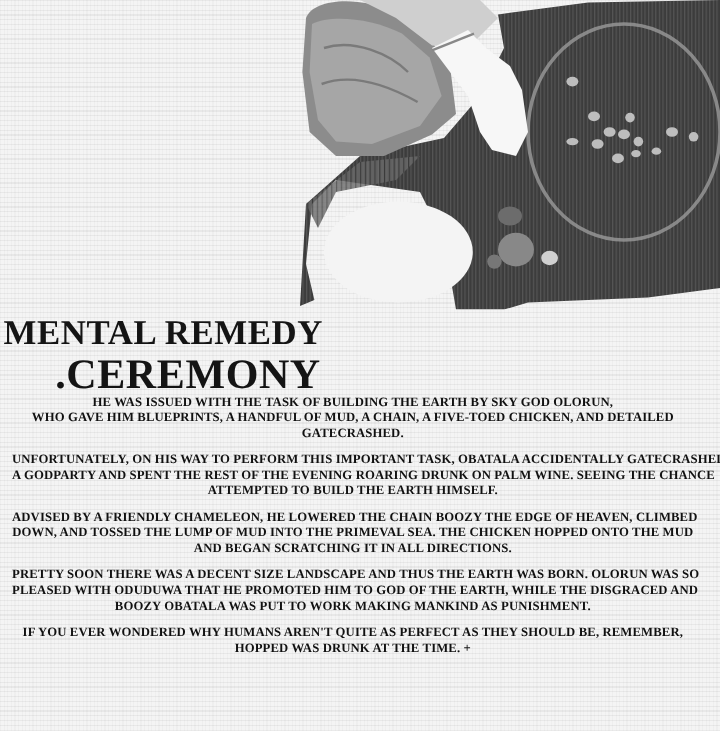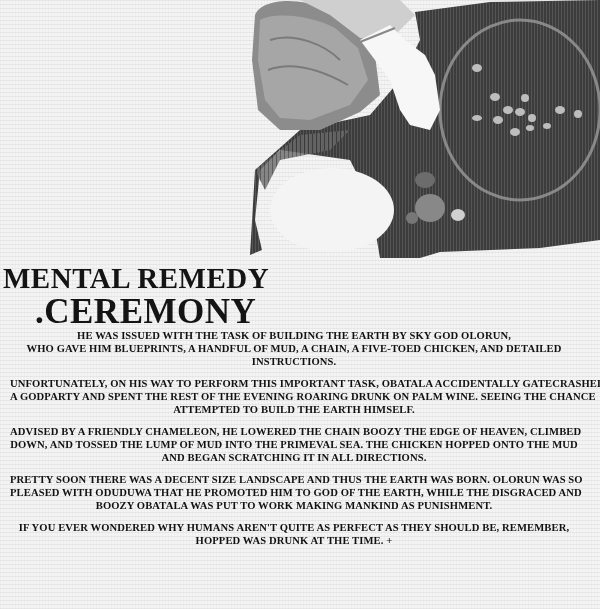--- a/index.html
+++ b/index.html
@@ -14,21 +14,21 @@
     }
     .photo {
       position: absolute; left: 240px; top: 0; width: 360px; height: 258px;
     }
     .title {
       position: absolute; left: 0; top: 262px; width: 300px;
       font-family: "Liberation Serif", "DejaVu Serif", serif;
       font-weight: bold; color: #141414; letter-spacing: 0.5px;
     }
     .title .l1 { position: absolute; left: 3px; top: 0; font-size: 29px; white-space: nowrap; }
-    .title .l2 { position: absolute; left: 35px; top: 30px; font-size: 35px; white-space: nowrap; }
+    .title .l2 { position: absolute; left: 46px; top: 30px; font-size: 35px; white-space: nowrap; }
     .body {
       position: absolute; left: 10px; top: 329px; width: 580px;
       text-align: center;
       font-family: "Liberation Serif", "DejaVu Serif", serif;
       font-weight: bold; font-size: 10.6px; line-height: 13px;
       letter-spacing: 0.1px;
     }
     .body p { margin: 0 12px 9px 0; }
     .body p .ln { display: block; white-space: nowrap; }
   </style>
@@ -90,21 +90,21 @@
 
 <div class="title">
   <div class="l1">MENTAL REMEDY</div>
   <div class="l2">.CEREMONY</div>
 </div>
 
 <div class="body">
   <p>
     <span class="ln">HE WAS ISSUED WITH THE TASK OF BUILDING THE EARTH BY SKY GOD OLORUN,</span>
     <span class="ln">WHO GAVE HIM BLUEPRINTS, A HANDFUL OF MUD, A CHAIN, A FIVE-TOED CHICKEN, AND DETAILED</span>
-    <span class="ln">INSTRUCTIONS.</span>
+    <span class="ln">GATECRASHED.</span>
   </p>
   <p>
     <span class="ln">UNFORTUNATELY, ON HIS WAY TO PERFORM THIS IMPORTANT TASK, OBATALA ACCIDENTALLY GATECRASHED</span>
     <span class="ln">A GODPARTY AND SPENT THE REST OF THE EVENING ROARING DRUNK ON PALM WINE. SEEING THE CHANCE</span>
     <span class="ln">ATTEMPTED TO BUILD THE EARTH HIMSELF.</span>
   </p>
   <p>
     <span class="ln">ADVISED BY A FRIENDLY CHAMELEON, HE LOWERED THE CHAIN BOOZY THE EDGE OF HEAVEN, CLIMBED</span>
     <span class="ln">DOWN, AND TOSSED THE LUMP OF MUD INTO THE PRIMEVAL SEA. THE CHICKEN HOPPED ONTO THE MUD</span>
     <span class="ln">AND BEGAN SCRATCHING IT IN ALL DIRECTIONS.</span>

